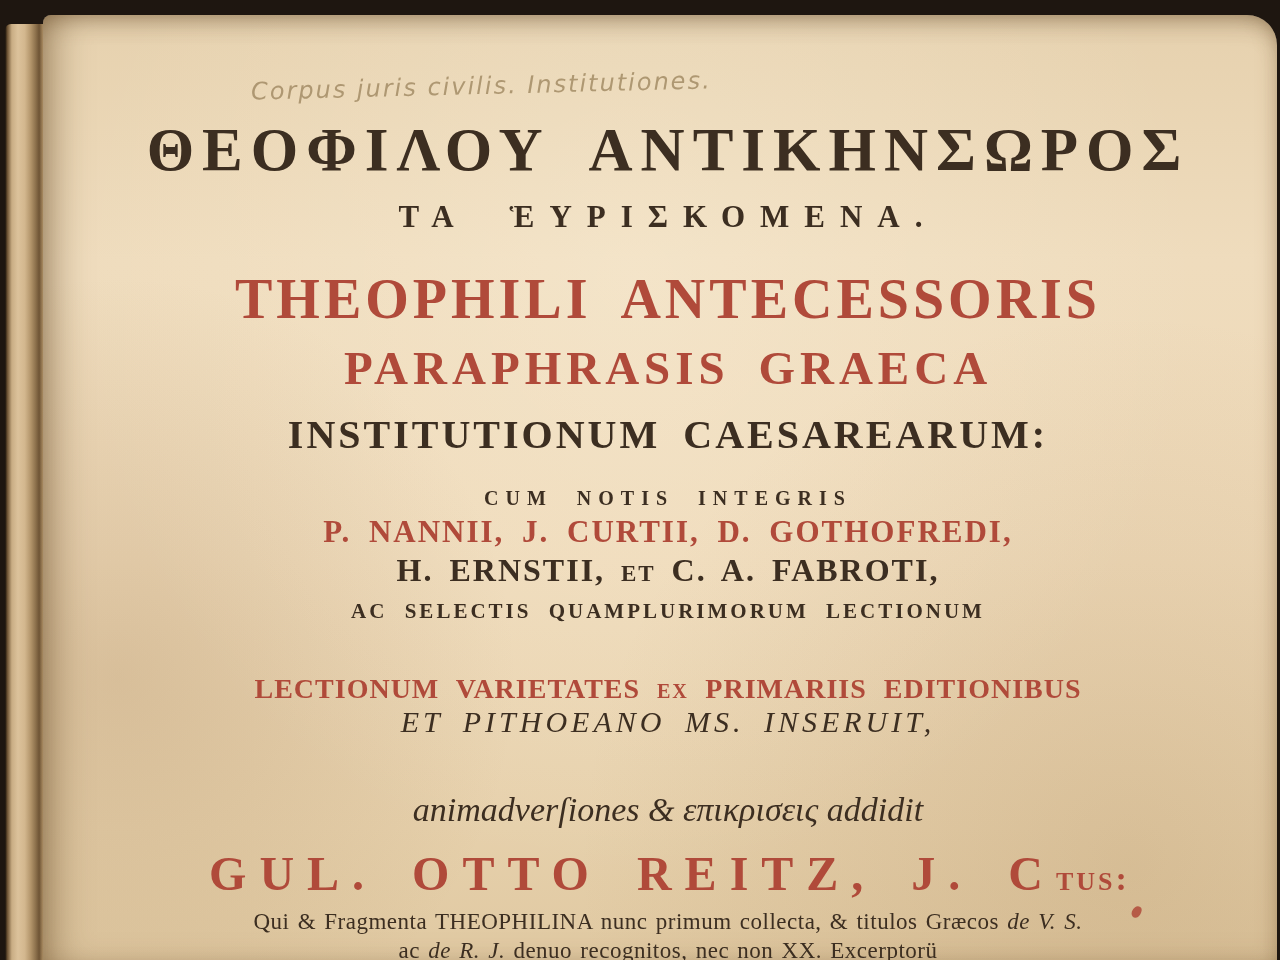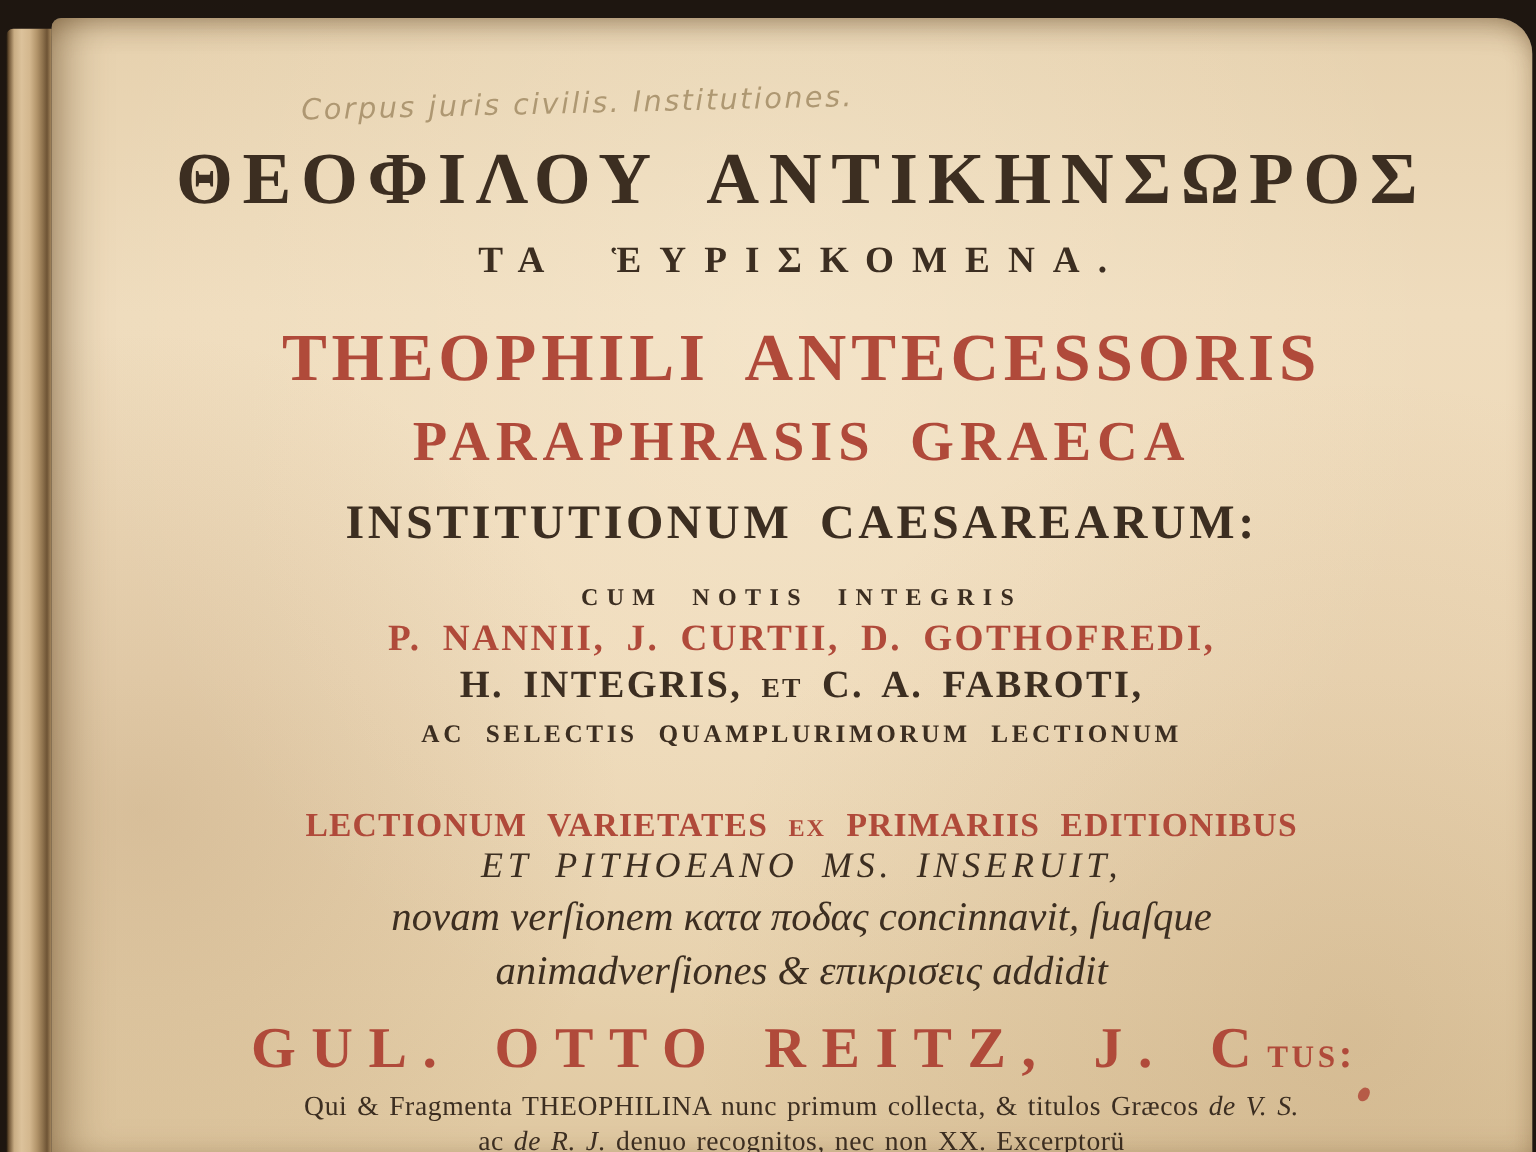--- a/index.html
+++ b/index.html
@@ -82,30 +82,29 @@
   <div class="line main-title-1 red">THEOPHILI ANTECESSORIS</div>
 
   <div class="line main-title-2 red">PARAPHRASIS GRAECA</div>
 
   <div class="line subtitle-inst">INSTITUTIONUM CAESAREARUM:</div>
 
   <div class="line cum-notis">CUM NOTIS INTEGRIS</div>
 
   <div class="line editors-red red">P. NANNII, J. CURTII, D. GOTHOFREDI,</div>
 
-  <div class="line editors-black"><span>H. INTEGRIS, </span><span class="sc">ET</span><span> C. A. FABROTI,</span></div>
+  <div class="line editors-black"><span>H. ERNSTII, </span><span class="sc">ET</span><span> C. A. FABROTI,</span></div>
 
   <div class="line selectis-1">AC SELECTIS QUAMPLURIMORUM LECTIONUM</div>
 
 
   <div class="line lectionum red"><span>LECTIONUM VARIETATES </span><span class="sc">EX</span><span> PRIMARIIS EDITIONIBUS</span></div>
 
   <div class="line pithoeano">ET PITHOEANO MS. INSERUIT,</div>
 
-  <div class="line novam">novam verſionem κατα ποδας concinnavit, ſuaſque</div>
 
   <div class="line animadversiones">animadverſiones &amp; επικρισεις addidit</div>
 
   <div class="line author red"><span>GUL. OTTO REITZ, J. C</span><span class="suffix">TUS</span><span class="colon">:</span></div>
 
   <div class="line fragmenta"><span>Qui &amp; Fragmenta THEOPHILINA nunc primum collecta, &amp; titulos Græcos </span><span class="it">de V. S.</span></div>
 
   <div class="line partial"><span>ac </span><span class="it">de R. J.</span><span> denuo recognitos, nec non XX. Excerptorü</span></div>
 
   <div class="speck"></div>

